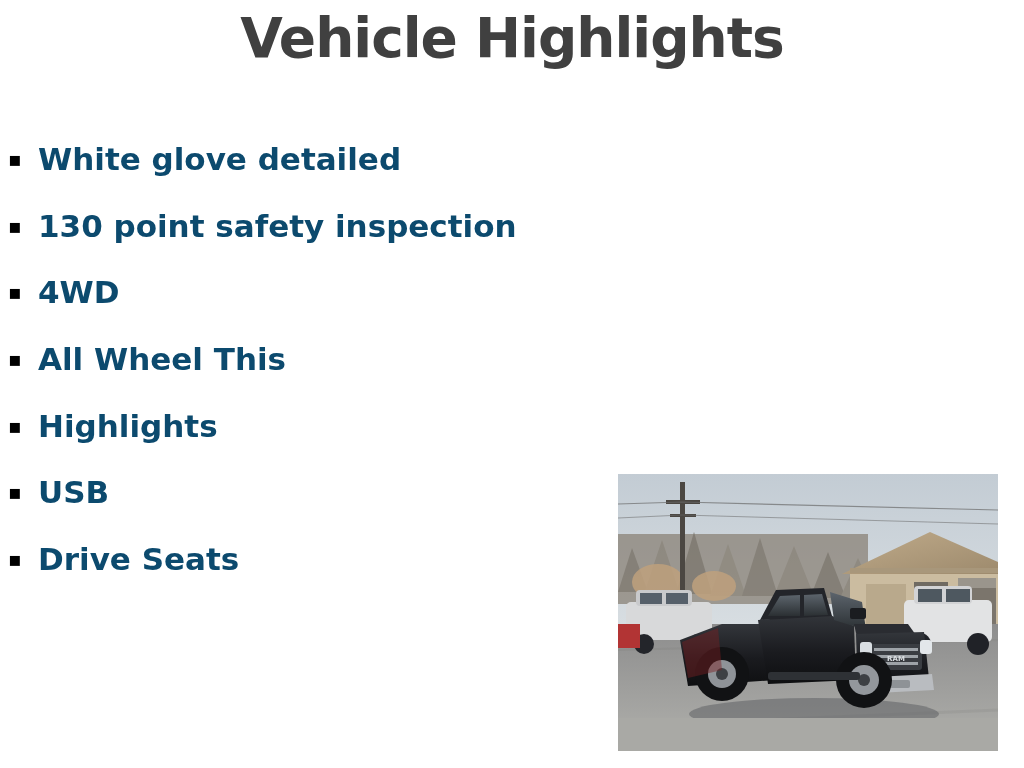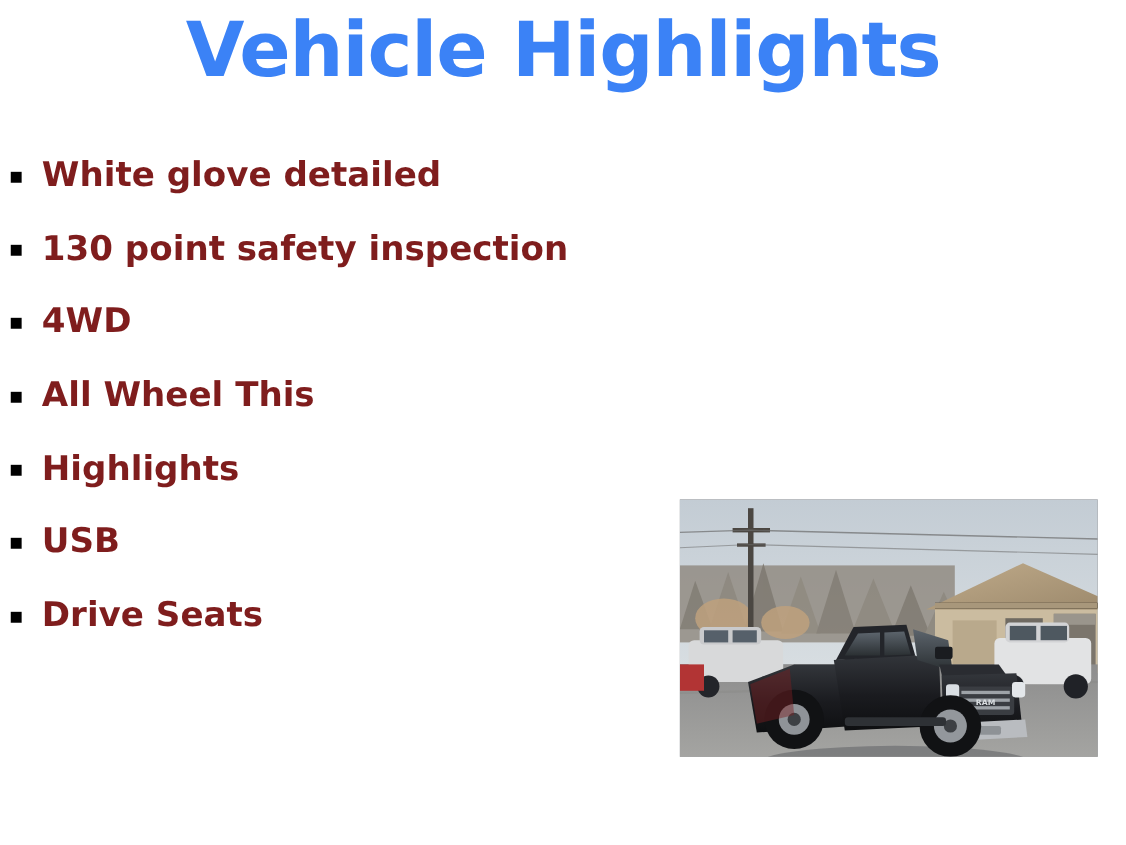--- a/index.html
+++ b/index.html
@@ -21,23 +21,23 @@
     background: #ffffff;
   }
   .slide-title {
     position: absolute;
     left: 0;
     top: 10px;
     width: 1024px;
     text-align: center;
     font-family: "DejaVu Sans", sans-serif;
     font-weight: bold;
-    font-size: 69px;
+    font-size: 55px;
     line-height: 1.05;
-    color: #3b82f6;
+    color: #404040;
     letter-spacing: -1px;
   }
   .bullets {
     position: absolute;
     left: 8px;
     top: 140px;
     width: 580px;
   }
   .bullet {
     display: flex;
@@ -53,39 +53,39 @@
     width: 30px;
     padding-top: 9px;
     text-align: left;
   }
   .bullet-text {
     flex: 1 1 auto;
     font-family: "DejaVu Sans", sans-serif;
     font-weight: bold;
     font-size: 31px;
     line-height: 1.28;
-    color: #7f1d1d;
+    color: #0c4a6e;
   }
   .side-note {
     position: absolute;
     left: 612px;
     top: 258px;
     width: 330px;
     font-family: "DejaVu Sans", sans-serif;
     font-weight: bold;
     font-size: 21px;
     line-height: 1.35;
     color: #000000;
   }
   .photo {
     position: absolute;
     left: 618px;
-    top: 454px;
+    top: 474px;
     width: 380px;
-    height: 234px;
+    height: 277px;
     overflow: hidden;
     background: #8e9195;
   }
   .photo svg {
     display: block;
   }
 </style>
 </head>
 <body>
 

